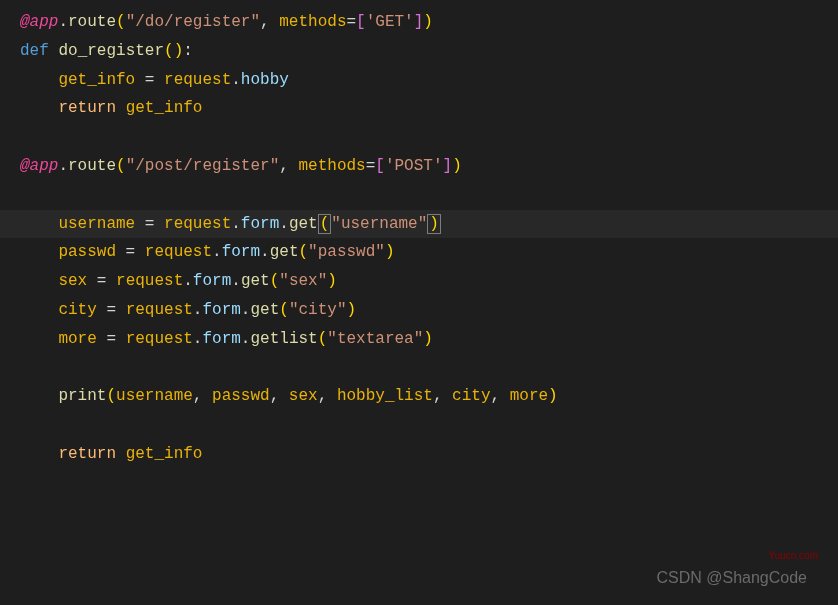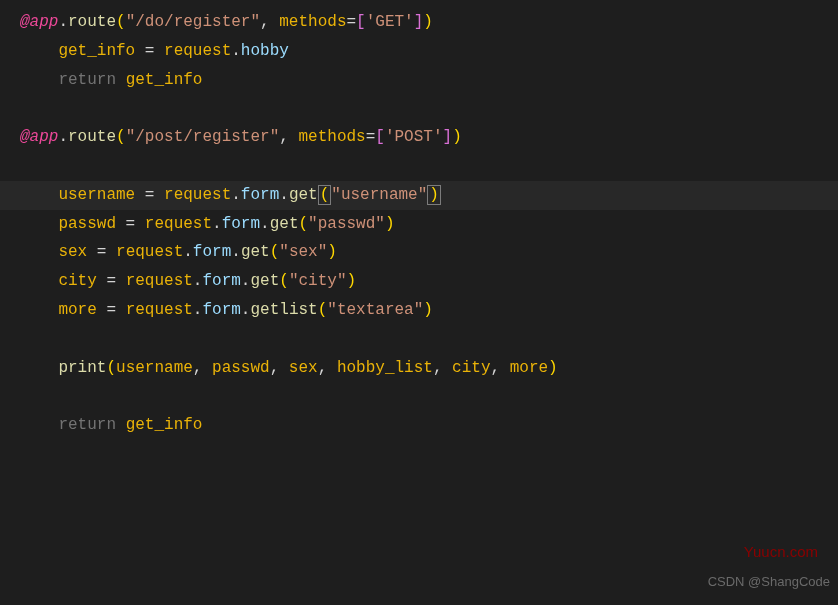--- a/index.html
+++ b/index.html
@@ -25,58 +25,59 @@
     }
     .highlighted-line {
       background: #282828;
       margin-left: -20px;
       margin-right: -20px;
       padding-left: 20px;
       padding-right: 20px;
     }
     .at-sign { color: #ec4899; font-style: italic; }
     .method { color: #dcdcaa; text-align: right; }
-    .keyword { color: #737373; }
+    .keyword { color: #fdba74; }
     .keyword-def { color: #569cd6; }
     .funcname { color: #dcdcaa; }
     .string { color: #ce9178; }
     .paren { color: #ffd700; }
     .bracket { color: #da70d6; }
     .punct { color: #d4d4d4; }
     .equals { color: #d4d4d4; }
     .var { color: #eab308; }
     .property { color: #9cdcfe; }
     .cursor-box {
       border: 1px solid #7c7c7c;
       padding: 0 1px;
     }
     .watermark1 {
       position: absolute;
       bottom: 40px;
       right: 20px;
       color: #8b0000;
-      font-size: 15px;
+      font-size: 10px;
       font-family: sans-serif;
     }
     .watermark2 {
       position: absolute;
       bottom: 12px;
-      right: 8px;
+      right: 31px;
       color: #6a6a6a;
-      font-size: 13px;
+      font-size: 16px;
       font-family: sans-serif;
     }
   </style>
 </head>
 <body>
 
 <div class="code-editor">
 
 <div class="code-line"><span class="at-sign">@app</span><span class="punct">.</span><span class="method">route</span><span class="paren">(</span><span class="string">"/do/register"</span><span class="punct">, </span><span class="var">methods</span><span class="equals">=</span><span class="bracket">[</span><span class="string">'GET'</span><span class="bracket">]</span><span class="paren">)</span></div>
 
+<div class="code-line"><span class="keyword-def">def</span><span> </span><span class="funcname">do_register</span><span class="paren">()</span><span class="punct">:</span></div>
 
 <div class="code-line">    <span class="var">get_info</span><span class="equals"> = </span><span class="var">request</span><span class="punct">.</span><span class="property">hobby</span></div>
 
 <div class="code-line">    <span class="keyword">return</span><span> </span><span class="var">get_info</span></div>
 
 <div class="code-line"> </div>
 
 <div class="code-line"><span class="at-sign">@app</span><span class="punct">.</span><span class="method">route</span><span class="paren">(</span><span class="string">"/post/register"</span><span class="punct">, </span><span class="var">methods</span><span class="equals">=</span><span class="bracket">[</span><span class="string">'POST'</span><span class="bracket">]</span><span class="paren">)</span></div>
 
 

